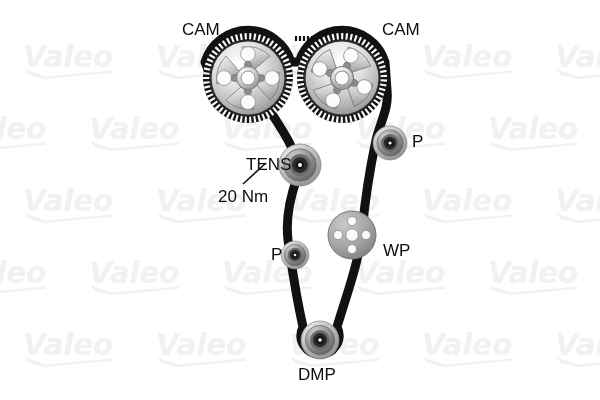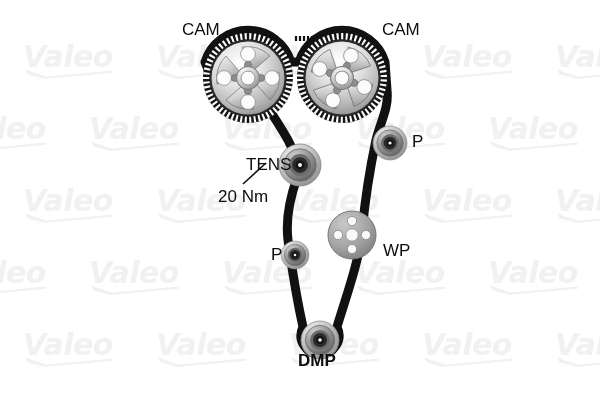--- a/index.html
+++ b/index.html
@@ -305,15 +305,15 @@
     </g>
   </svg>
 
   <div class="lbl" style="left: 182px; top: 21px;">CAM</div>
   <div class="lbl" style="left: 382px; top: 21px;">CAM</div>
   <div class="lbl" style="left: 246px; top: 156px;">TENS</div>
   <div class="lbl" style="left: 218px; top: 188px;">20 Nm</div>
   <div class="lbl" style="left: 412px; top: 133px;">P</div>
   <div class="lbl" style="left: 383px; top: 242px;">WP</div>
   <div class="lbl" style="left: 271px; top: 246px;">P</div>
-  <div class="lbl" style="left: 298px; top: 352px; font-weight: bold;">DMP</div>
+  <div class="lbl" style="left: 298px; top: 366px;">DMP</div>
 
 </div>
 
 </body></html>

